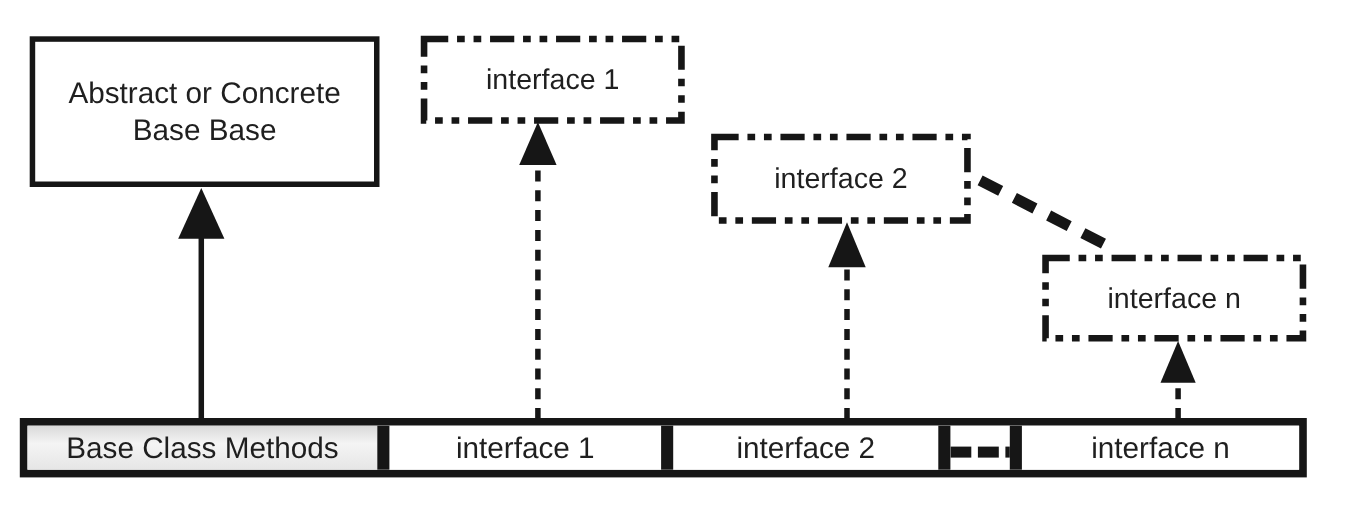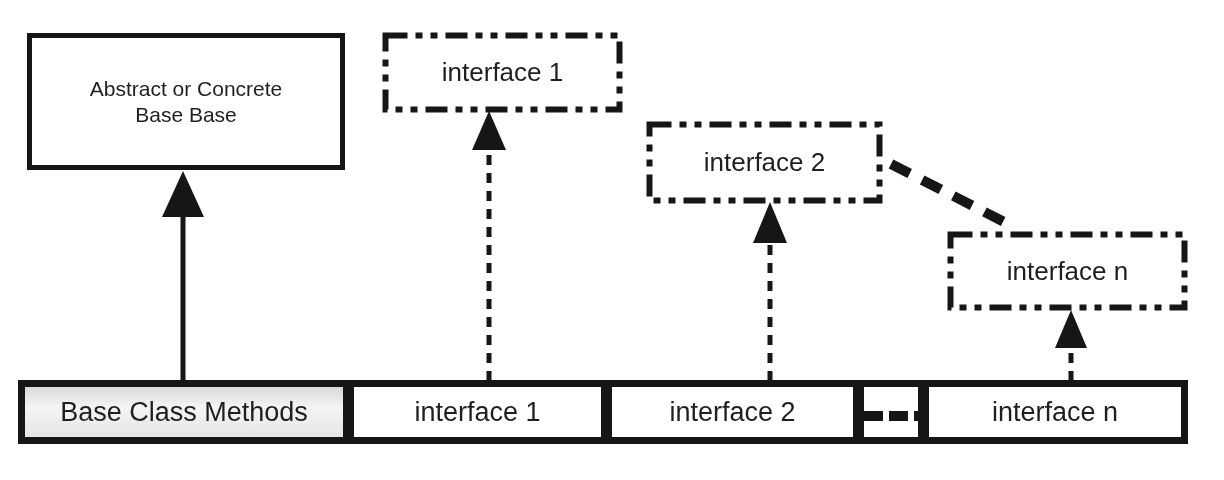--- a/index.html
+++ b/index.html
@@ -35,21 +35,21 @@
   .base-class-box {
     position: absolute;
     left: 27px; top: 33px;
     width: 318px; height: 137px;
     border: 5px solid var(--ink);
     background: var(--bg);
     display: flex;
     flex-direction: column;
     align-items: center;
     justify-content: center;
-    font-size: 21px;
+    font-size: 27px;
     line-height: 1.2;
     text-align: center;
   }
 
   
   .iface-label {
     position: absolute;
     display: flex;
     align-items: center;
     justify-content: center;
@@ -57,21 +57,21 @@
     text-align: center;
   }
   .iface-label.i1 { left: 383px; top: 33px;  width: 239px; height: 79px; }
   .iface-label.i2 { left: 647px; top: 122px; width: 235px; height: 81px; }
   .iface-label.in { left: 948px; top: 232px; width: 239px; height: 78px; }
 
   
   .method-bar {
     position: absolute;
     left: 18px; top: 380px;
-    width: 1170px; height: 64px;
+    width: 1170px; height: 54px;
     border: 7px solid var(--ink);
     background: var(--bg);
     display: flex;
     align-items: stretch;
   }
   .method-bar .cell {
     display: flex;
     align-items: center;
     justify-content: center;
     font-size: 27px;

